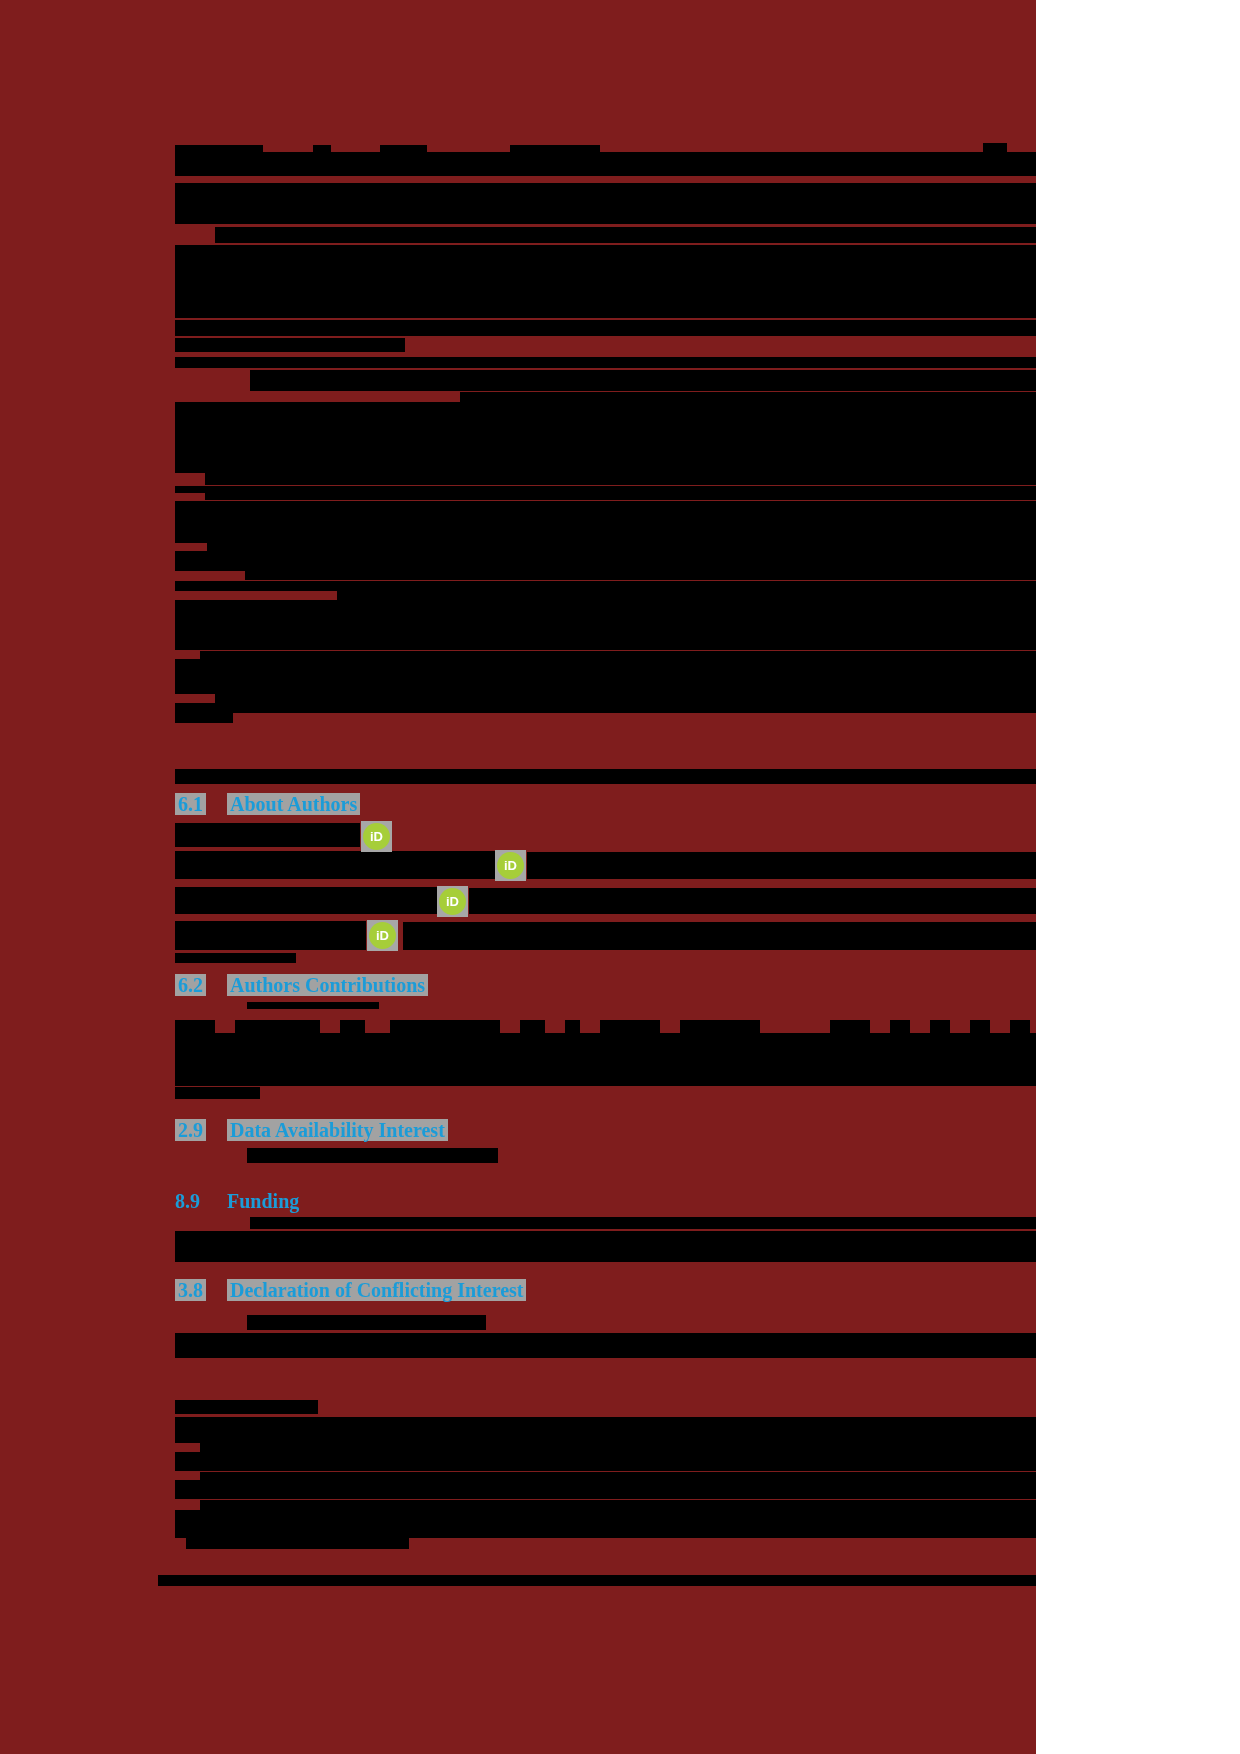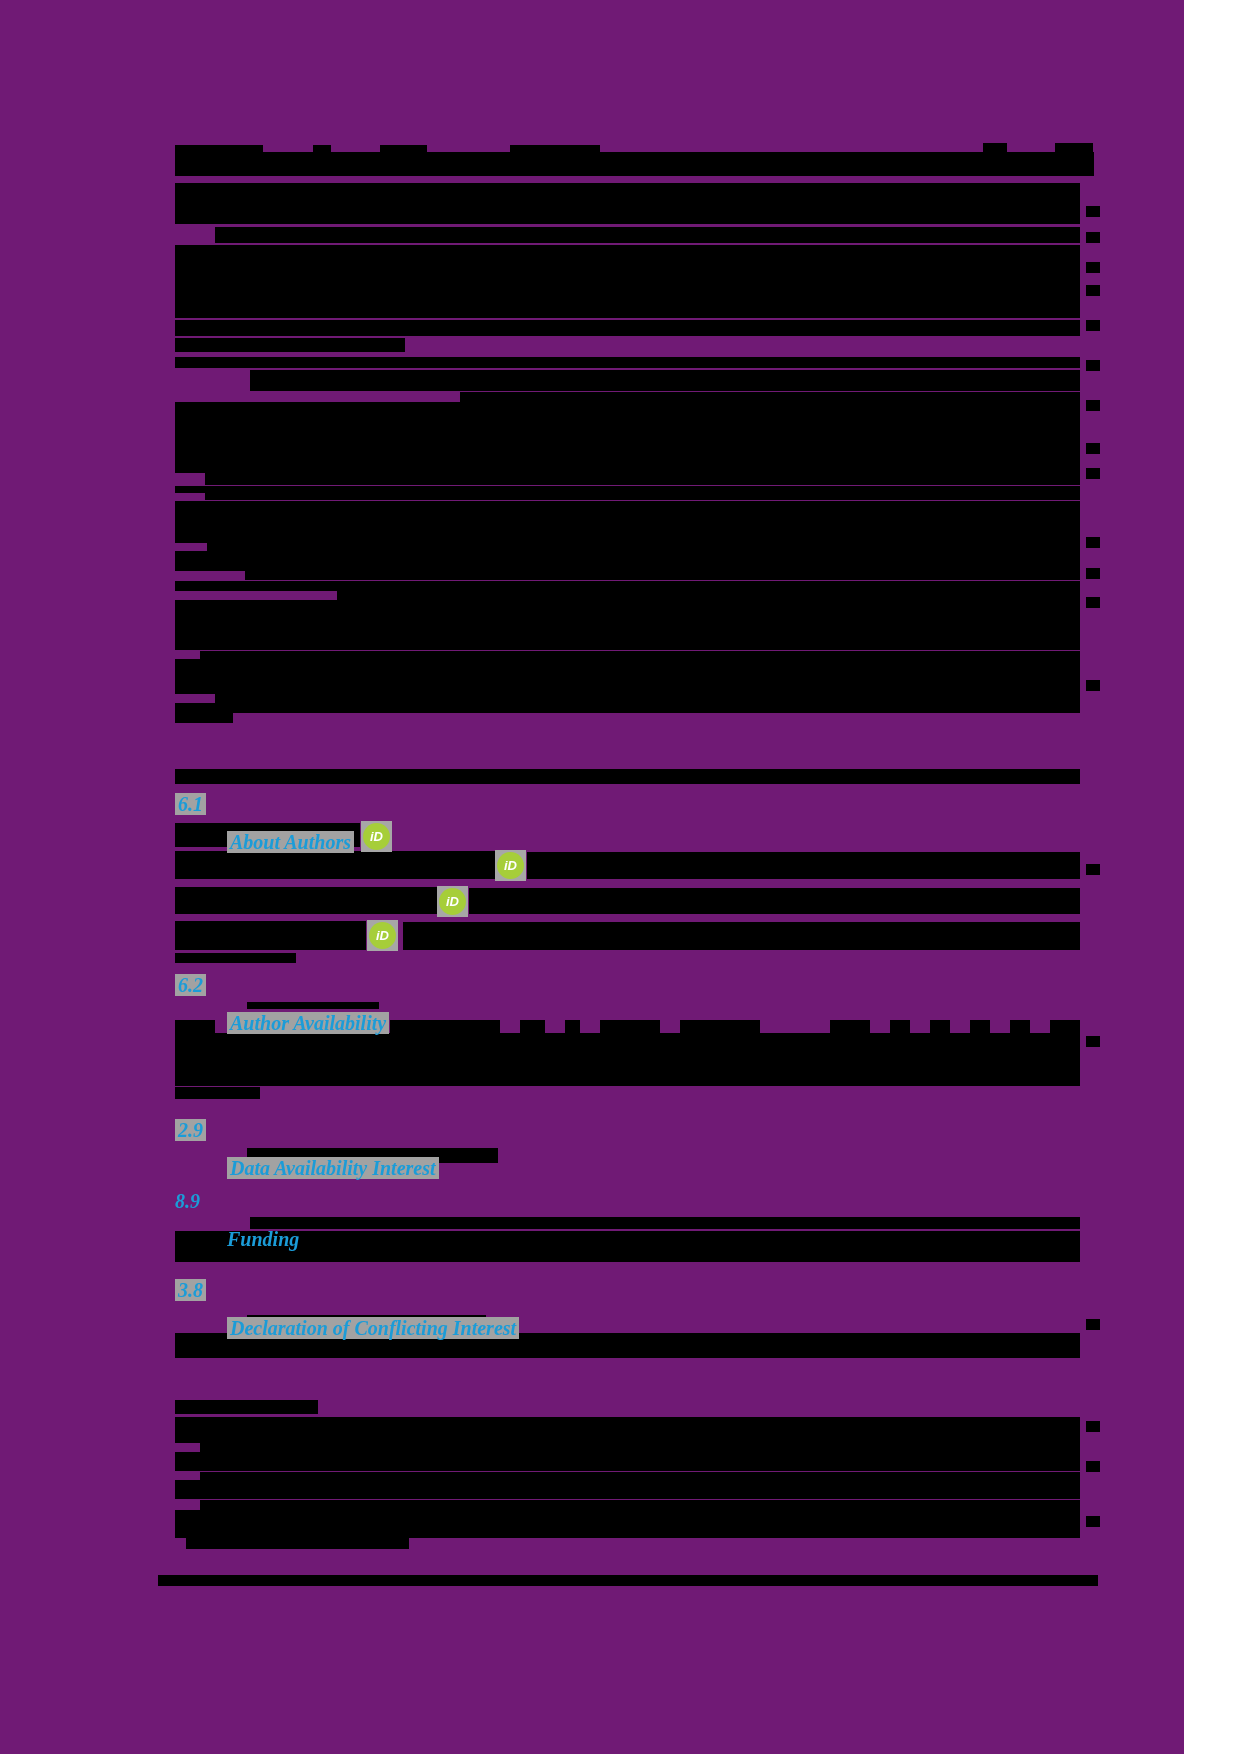--- a/index.html
+++ b/index.html
@@ -1,25 +1,25 @@
 <!DOCTYPE html>
 <html><head>
 <meta charset="utf-8">
 <style>
   html,body{margin:0;padding:0;background:#fff;}
   .page{
-    position:relative;width:1184px;height:1754px;background:#701a75;
-    font-family:"Liberation Serif", serif;overflow:hidden;font-style:italic;
+    position:relative;width:1036px;height:1754px;background:#7f1d1d;
+    font-family:"Liberation Serif", serif;overflow:hidden;
   }
   .bar{position:absolute;background:#000;}
   .margin-mark{position:absolute;background:#000;width:14px;height:11px;}
   .dash-seg{position:absolute;background:#000;height:13px;}
   .heading{position:absolute;font-weight:bold;font-size:20px;line-height:22px;white-space:nowrap;}
   .heading .num{position:absolute;left:175px;top:0;}
-  .heading .label{position:absolute;left:227px;top:0;margin-top:38px;}
+  .heading .label{position:absolute;left:227px;top:0;}
   .hl .num,.hl .label{background:#a2a2a2;padding:0 3px;}
   .h61{top:793px;}
   .h62{top:974px;}
   .h63{top:1119px;}
   .h64{top:1190px;}
   .h65{top:1279px;}
   .orcid-box{
     position:absolute;width:31px;height:31px;background:#a7a7a7;
   }
   .orcid-circle{
@@ -139,21 +139,21 @@
       <div class="margin-mark" style="left: 1086px; top: 1516px;"></div>
     </div>
 
   <div class="heading hl h61" style="color: rgb(27, 156, 216);">
     <span class="num">6.1</span>
     <span class="label">About Authors</span>
   </div>
 
   <div class="heading hl h62" style="color: rgb(27, 156, 216);">
     <span class="num">6.2</span>
-    <span class="label">Author Availability</span>
+    <span class="label">Authors Contributions</span>
   </div>
 
   <div class="heading hl h63" style="color: rgb(27, 156, 216);">
     <span class="num">2.9</span>
     <span class="label">Data Availability Interest</span>
   </div>
 
   <div class="heading h64" style="color: rgb(27, 156, 216);">
     <span class="num">8.9</span>
     <span class="label">Funding</span>

